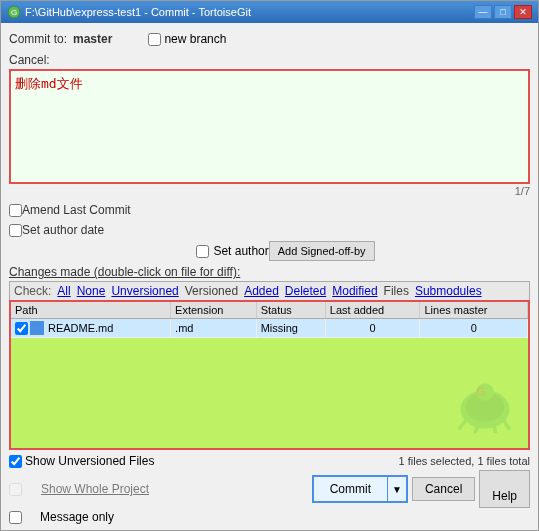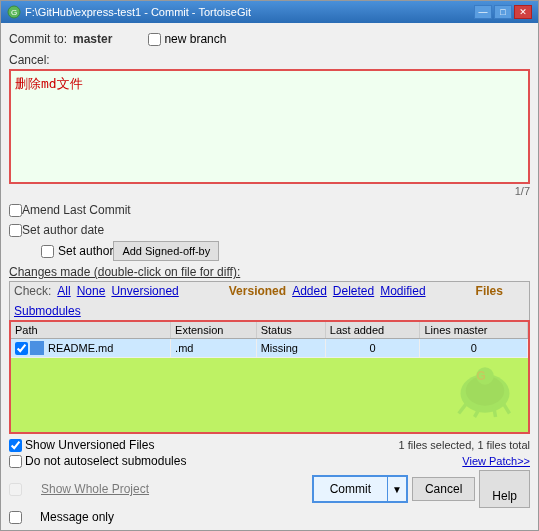--- a/index.html
+++ b/index.html
@@ -117,21 +117,21 @@
       display: flex;
       align-items: center;
       height: 18px;
     }
     .checkbox-row input { width: 13px; height: 13px; }
     .checkbox-row label { color: #333; cursor: pointer; }
 
     .author-row {
       display: flex;
       align-items: center;
-      justify-content: flex-start;
+      justify-content: center;
       padding-left: 32px;
     }
     .author-left {
       display: flex;
       align-items: center;
       gap: 4px;
     }
     .add-signed-btn {
       background: #e0e0e0;
       border: 1px solid #aaa;
@@ -161,21 +161,21 @@
       align-items: flex-end;
       gap: 6px;
       flex-wrap: wrap;
     }
     .filter-label { color: #555; }
     .filter-link {
       color: #0000cc;
       text-decoration: underline;
       cursor: pointer;
     }
-    .filter-link.bold { font-weight: bold; color: #a16207; text-decoration: none; cursor: default; margin-left: 44px; }
+    .filter-link.bold { font-weight: normal; color: #404040; text-decoration: none; cursor: default; }
 
     .file-table-container {
       border: 2px solid #e05050;
       background: #bef264;
       flex: 1;
       overflow: hidden;
       position: relative;
     }
     .file-table {
       width: 100%;
@@ -438,27 +438,20 @@
     </div>
 
     <div class="bottom-section">
       <div class="bottom-row1">
         <div class="show-unversioned">
           <input type="checkbox" checked="" style="">
           <label>Show Unversioned Files</label>
         </div>
         <span class="files-total">1 files selected, 1 files total</span>
       </div>
-      <div class="bottom-row2">
-        <div class="do-not-autoselect">
-          <input type="checkbox" style="">
-          <label>Do not autoselect submodules</label>
-        </div>
-        <span class="view-patch">View Patch&gt;&gt;</span>
-      </div>
       <div class="bottom-row3">
         <div class="show-whole">
           <input type="checkbox" disabled="" style="">
           <label>Show Whole Project</label>
         </div>
         <div class="action-buttons">
           <div class="commit-btn-group">
             <button class="commit-main-btn">Commit</button>
             <button class="commit-dropdown-btn">▼</button>
           </div>

